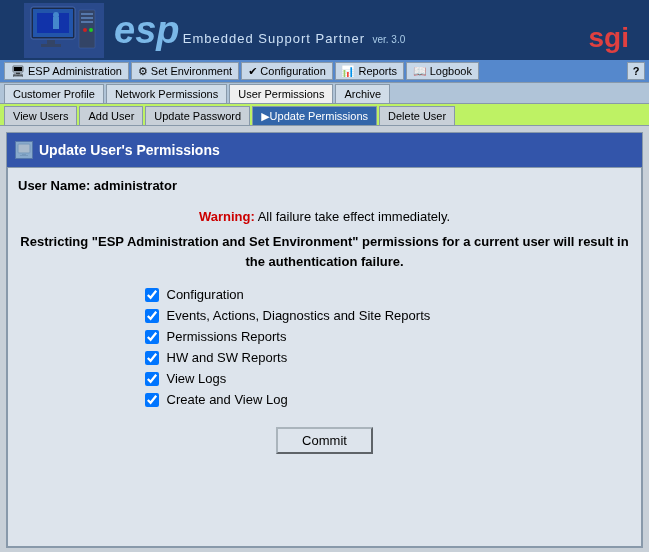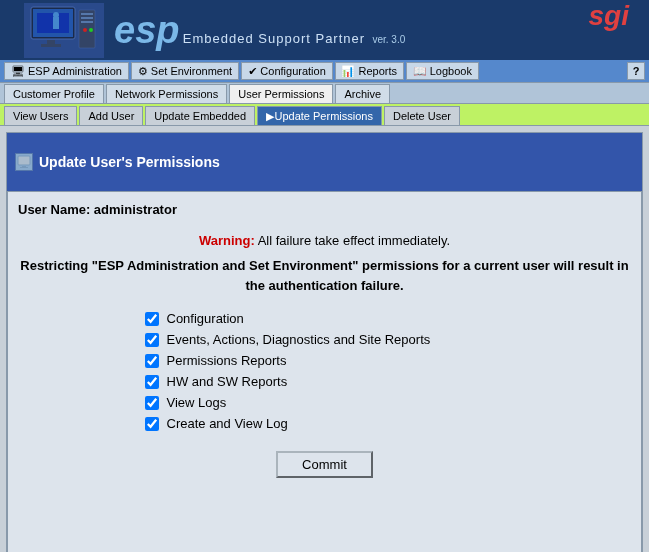--- a/index.html
+++ b/index.html
@@ -7,21 +7,21 @@
 
     
     .header { background: #1a3a6b; width: 100%; height: 60px; display: flex; align-items: center; position: relative; }
     .header-logo-area { display: flex; align-items: center; padding-left: 24px; }
     .header-icon { width: 80px; height: 55px; background: #2a4a8b; display: flex; align-items: center; justify-content: center; }
     .header-icon svg { width: 70px; height: 50px; }
     .header-esp-text { color: white; margin-left: 10px; }
     .header-esp-text .esp-big { font-size: 38px; font-weight: bold; color: #7bb8e8; font-style: italic; }
     .header-esp-text .esp-sub { font-size: 13px; color: #cce0f5; letter-spacing: 1px; }
     .header-esp-text .esp-ver { font-size: 10px; color: #aacce8; margin-left: 4px; }
-    .header-sgi { position: absolute; right: 20px; top: 0; font-size: 28px; font-weight: bold; color: #e04040; font-style: italic; }
+    .header-sgi { position: absolute; right: 20px; top: 22px; font-size: 28px; font-weight: bold; color: #e04040; }
 
     
     .nav1 { background: #5588cc; display: flex; align-items: center; height: 22px; padding: 0 4px; gap: 2px; }
     .nav1-item { background: #c8d8e8; border: 1px solid #8899aa; padding: 1px 6px; font-size: 11px; color: #000; cursor: pointer; display: flex; align-items: center; gap: 3px; height: 18px; }
     .nav1-spacer { flex: 1; }
     .nav1-help { background: #c8d8e8; border: 1px solid #8899aa; width: 18px; height: 18px; display: flex; align-items: center; justify-content: center; font-size: 11px; font-weight: bold; cursor: pointer; }
 
     
     .nav2 { background: #b0c4d8; display: flex; align-items: flex-end; height: 22px; padding: 0 4px; gap: 2px; border-top: 1px solid #8899aa; border-bottom: 1px solid #8899aa; }
     .nav2-item { background: #d0dce8; border: 1px solid #8899aa; border-bottom: none; padding: 1px 8px; font-size: 11px; color: #000; cursor: pointer; height: 19px; display: flex; align-items: center; }
@@ -31,21 +31,21 @@
     .nav3 { background: #bef264; display: flex; align-items: flex-end; height: 22px; padding: 0 4px; gap: 2px; border-bottom: 1px solid #8899aa; }
     .nav3-item { background: #c8d0d8; border: 1px solid #8899aa; border-bottom: none; padding: 1px 8px; font-size: 11px; color: #000; cursor: pointer; height: 19px; display: flex; align-items: center; }
     .nav3-item.active { background: #f5f5f5; }
     .nav3-item.arrow { background: #3366aa; color: white; }
 
     
     .main { background: #c8d0d8; padding: 6px; }
 
     
     .content-panel { background: #c8d0d8; border: 1px solid #8899aa; }
-    .content-title { background: #3355aa; color: white; padding: 20px 8px; font-size: 14px; font-weight: bold; display: flex; align-items: center; gap: 6px; }
+    .content-title { background: #3355aa; color: white; padding: 8px 8px; font-size: 14px; font-weight: bold; display: flex; align-items: center; gap: 6px; }
     .content-title-icon { width: 18px; height: 18px; background: #88aacc; border: 1px solid #5577aa; display: flex; align-items: center; justify-content: center; }
     .content-body { background: #dde4ec; border: 1px solid #8899aa; margin: 0; padding: 10px; min-height: 380px; }
     .username-line { font-size: 13px; font-weight: bold; margin-bottom: 16px; color: #000; }
 
     .warning-section { text-align: center; margin-bottom: 16px; }
     .warning-text { font-size: 13px; }
     .warning-label { color: #cc0000; font-weight: bold; }
     .warning-desc { margin-top: 8px; font-size: 13px; font-weight: bold; color: #000; text-align: center; line-height: 1.5; }
 
     .permissions-list { margin: 16px auto; width: 360px; }
@@ -131,21 +131,21 @@
 </div>
 
 <div class="nav3">
   <div class="nav3-item">
     <span>View Users</span>
   </div>
   <div class="nav3-item">
     <span>Add User</span>
   </div>
   <div class="nav3-item">
-    <span>Update Embedded</span>
+    <span>Update Password</span>
   </div>
   <div class="nav3-item arrow active">
     <span>▶ </span>
     <span>Update Permissions</span>
   </div>
   <div class="nav3-item">
     <span>Delete User</span>
   </div>
 </div>
 

